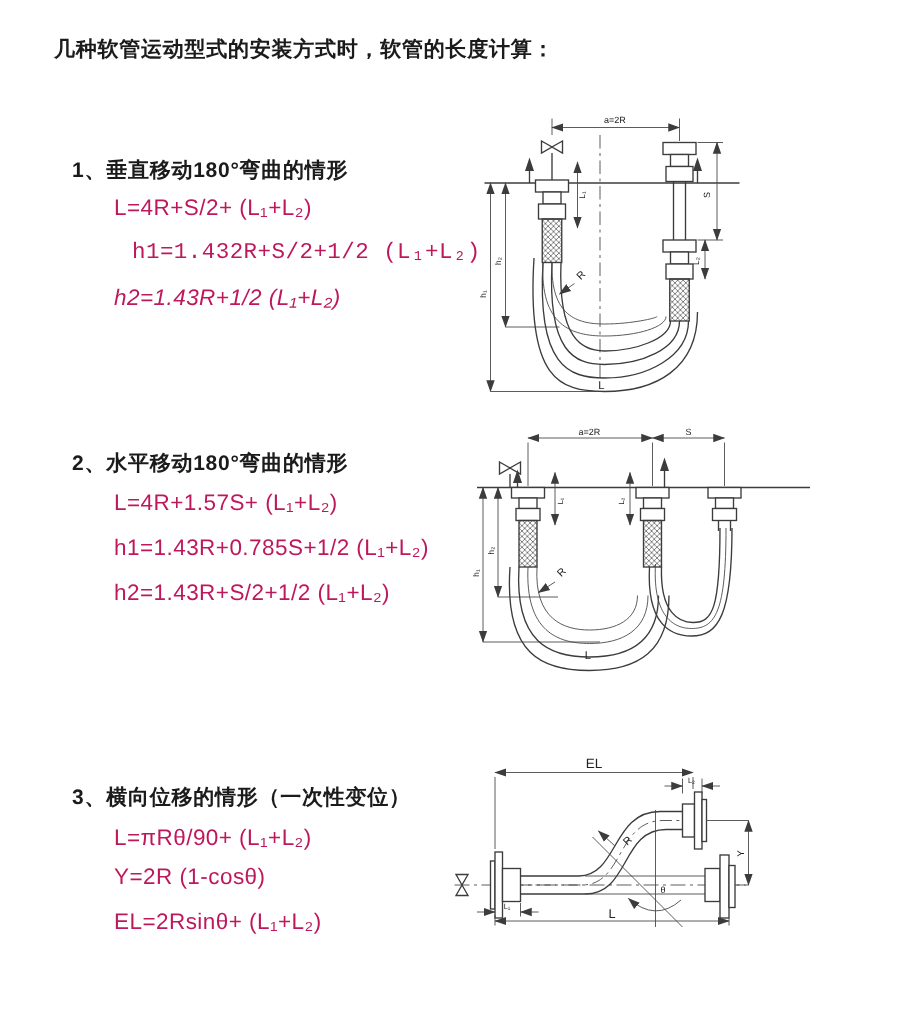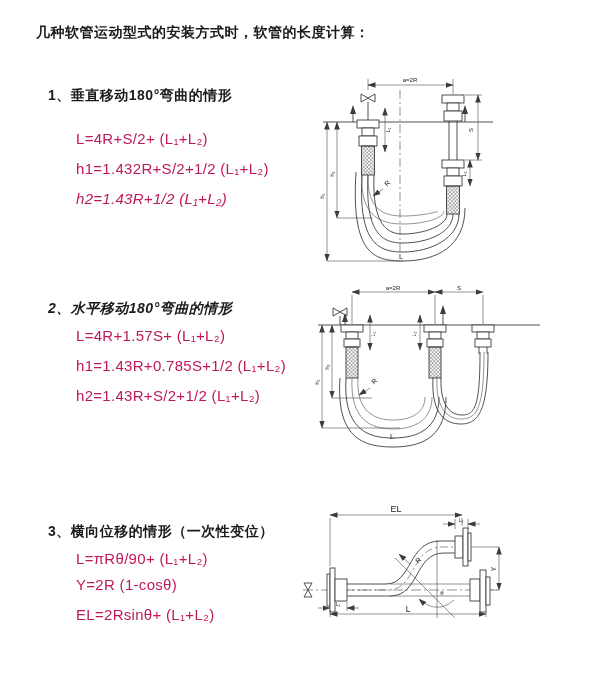--- a/index.html
+++ b/index.html
@@ -15,23 +15,23 @@
   .dim{stroke:#4a4a4a;stroke-width:.6;fill:none;}
   .fit{fill:#ffffff;stroke:#3c3c3c;stroke-width:.9;}
 </style>
 </head>
 <body>
 
 <div class="page">
 
   <div class="title">几种软管运动型式的安装方式时，软管的长度计算：</div>
 
-  <div class="sec-head" style="left:48px;top:87px;text-align:right;">1、垂直移动180°弯曲的情形</div>
+  <div class="sec-head" style="left:48px;top:105px;text-align:right;">1、垂直移动180°弯曲的情形</div>
   <div class="formula" style="left:76px;top:130px;">L=4R+S/2+ (L₁+L₂)</div>
-  <div class="formula" style="left:76px;top:160px;">h1=1.432R+S/2+1/2 (L₁+L₂)</div>
+  <div class="formula" style="left:88px;top:160px;font-family:Liberation Mono, monospace;">h1=1.432R+S/2+1/2 (L₁+L₂)</div>
   <div class="formula" style="left:76px;top:190px;font-style:italic;">h2=1.43R+1/2 (L₁+L₂)</div>
 
   <svg class="diag" style="left:315px;top:68px;" width="270" height="195" viewBox="0 0 270 195">
     <defs>
       <marker id="a1" markerUnits="userSpaceOnUse" markerWidth="8" markerHeight="8" viewBox="0 0 8 8" refX="7.5" refY="4" orient="auto-start-reverse">
         <path d="M0,1.2 L8,4 L0,6.8 z" fill="#3c3c3c"></path>
       </marker>
       <pattern id="hatch1" width="3.6" height="3.6" patternUnits="userSpaceOnUse">
         <path d="M0,0 L3.6,3.6 M3.6,0 L0,3.6" stroke="#5a5a5a" stroke-width=".5"></path>
       </pattern>
@@ -104,21 +104,21 @@
       <path class="thin" d="M47,107 C45,149 66,156 88,156 C110,156 129,150 129,143"></path>
       <path class="thin" d="M53,107 C52,143 70,148 88,148 C106,148 123,144 123,143"></path>
     </g>
 
     <text x="74" y="117" font-size="7" text-anchor="middle" transform="rotate(-45 74 117)">R</text>
     <line class="dim" x1="68" y1="121" x2="58" y2="128" marker-end="url(#a1)"></line>
 
     <text x="86" y="191" font-size="7.5" text-anchor="middle">L</text>
   </svg>
 
-  <div class="sec-head" style="left:48px;top:300px;font-style:italic;">2、水平移动180°弯曲的情形</div>
+  <div class="sec-head" style="left:48px;top:300px;">2、水平移动180°弯曲的情形</div>
   <div class="formula" style="left:76px;top:327px;">L=4R+1.57S+ (L₁+L₂)</div>
   <div class="formula" style="left:76px;top:357px;">h1=1.43R+0.785S+1/2 (L₁+L₂)</div>
   <div class="formula" style="left:76px;top:387px;">h2=1.43R+S/2+1/2 (L₁+L₂)</div>
 
   <svg class="diag" style="left:312px;top:282px;" width="280" height="168" viewBox="0 0 280 168">
     <defs>
       <marker id="a2" markerUnits="userSpaceOnUse" markerWidth="8" markerHeight="8" viewBox="0 0 8 8" refX="7.5" refY="4" orient="auto-start-reverse">
         <path d="M0,1.2 L8,4 L0,6.8 z" fill="#3c3c3c"></path>
       </marker>
       <pattern id="hatch2" width="3.6" height="3.6" patternUnits="userSpaceOnUse">

